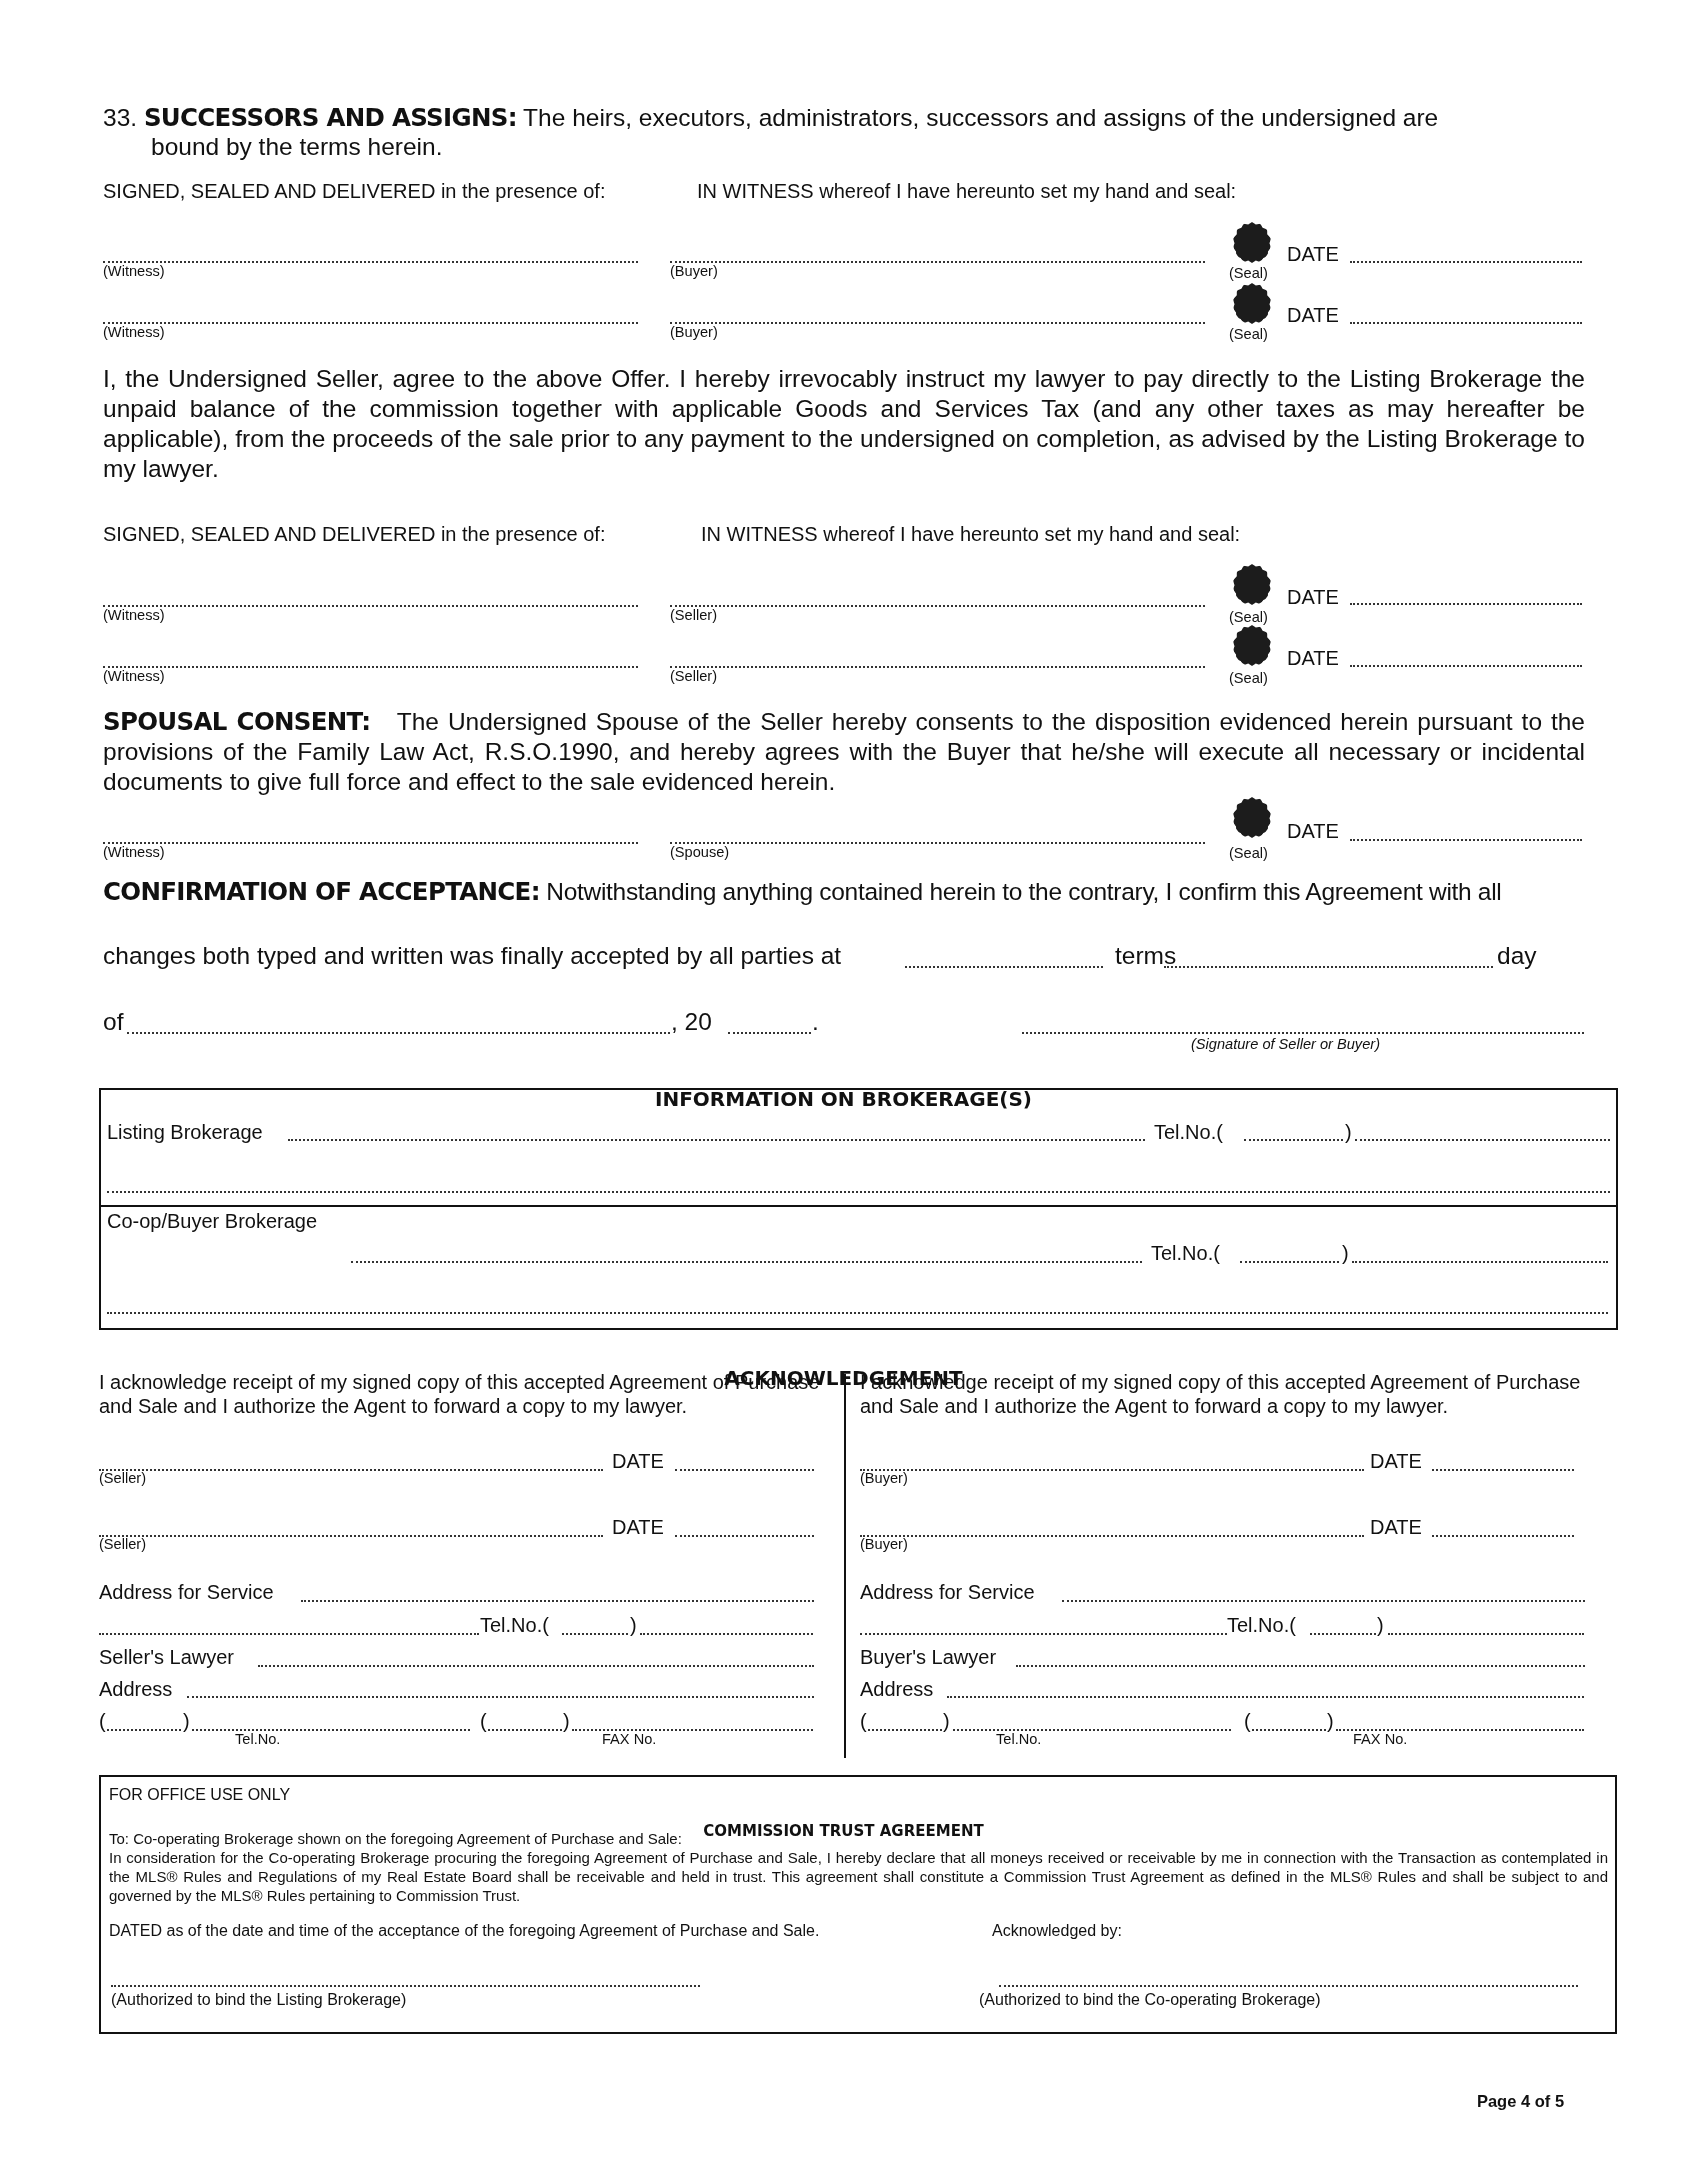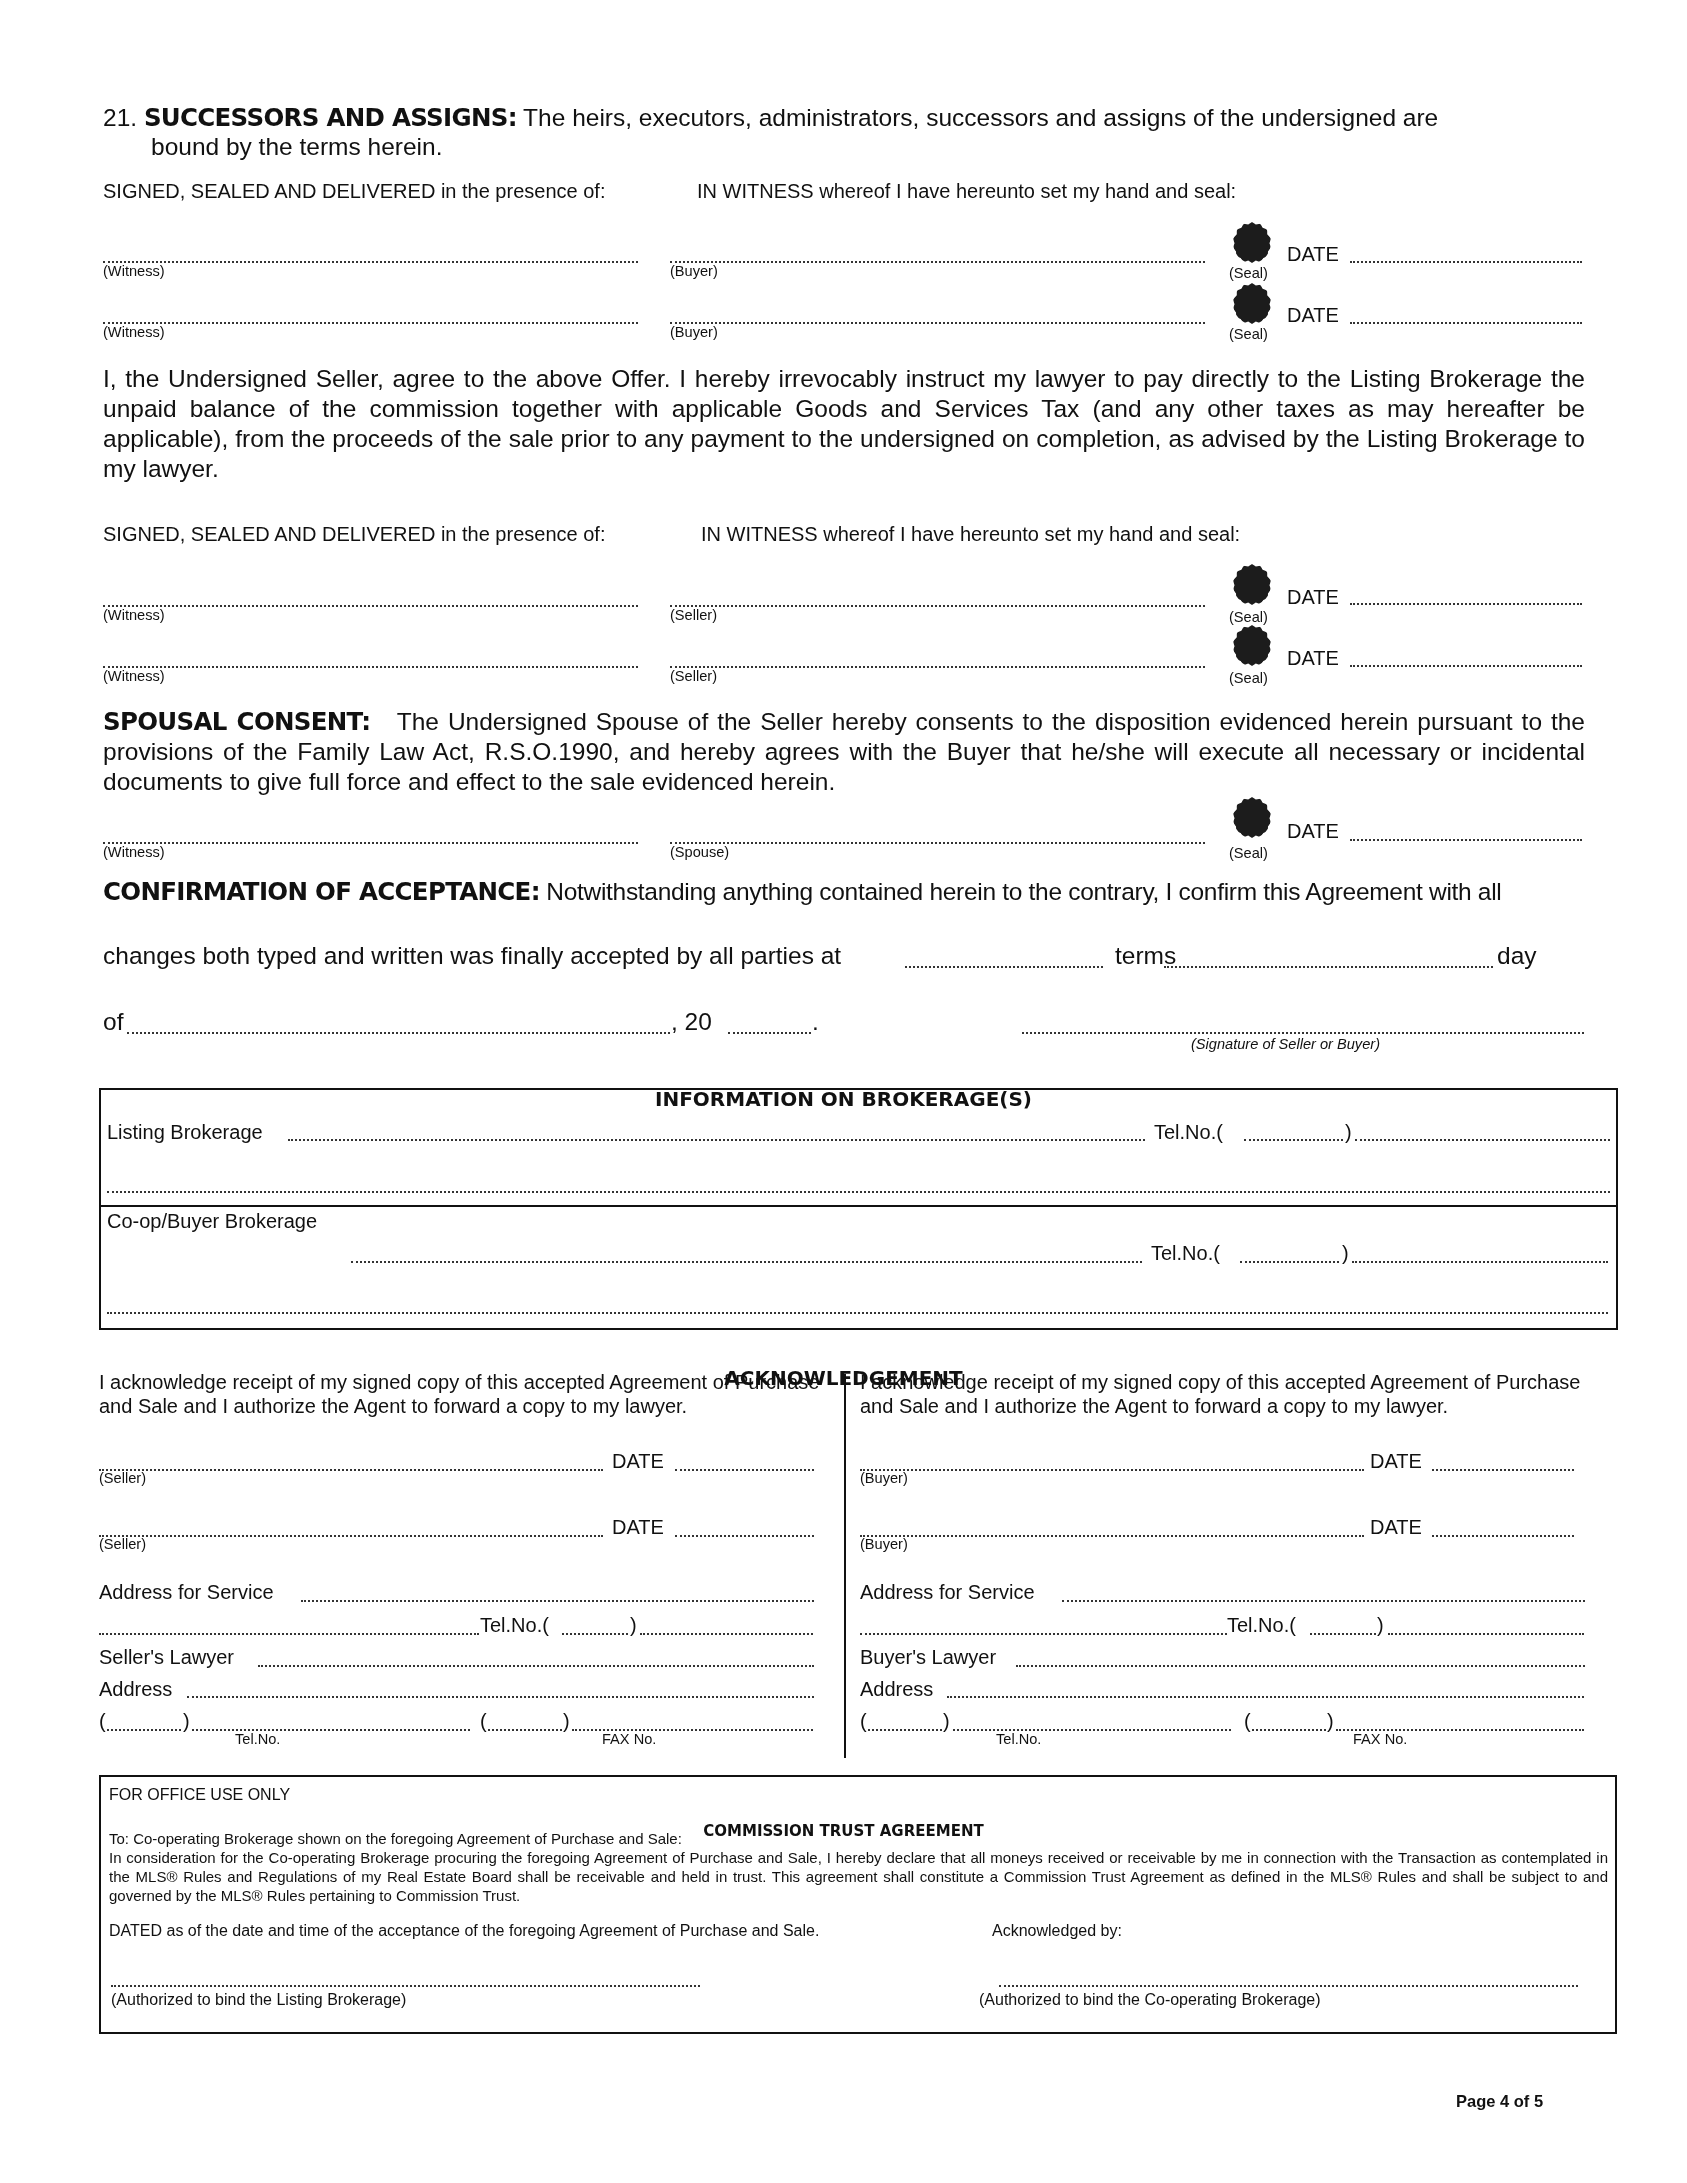--- a/index.html
+++ b/index.html
@@ -14,21 +14,21 @@
   .small { font-size:14.6px; }
   .seal { width:38px; height:41px; background:#1c1c1c; border-radius:50%; clip-path:polygon(50% 0%,60% 6%,72% 4%,78% 14%,90% 18%,90% 30%,100% 40%,96% 52%,100% 62%,92% 72%,92% 84%,80% 88%,72% 98%,60% 94%,50% 100%,40% 94%,28% 98%,20% 88%,8% 84%,8% 72%,0% 62%,4% 52%,0% 40%,10% 30%,10% 18%,22% 14%,28% 4%,40% 6%); }
   .box { border:2.6px solid #111; }
   .hr { border-top:2.6px solid #111; height:0; }
   .vrule { border-left:2.6px solid #111; width:0; }
 </style>
 </head>
 <body>
 
 <div class="abs t34" style="left:103px; top:103px; width:1482px;">
-  <span>21.</span>
+  <span>33.</span>
   <span class="heavy">SUCCESSORS AND ASSIGNS:</span>
   <span>The heirs, executors, administrators, successors and assigns of the undersigned are</span>
 </div>
 <div class="abs t34" style="left:151px; top:132px;">bound by the terms herein.</div>
 
 <div class="abs t28" style="left:103px; top:180px;">SIGNED, SEALED AND DELIVERED in the presence of:</div>
 <div class="abs t28" style="left:697px; top:180px;">IN WITNESS whereof I have hereunto set my hand and seal:</div>
 
 <div>
   <div class="abs dotline" style="left:103px; top:261px; width:535px;"></div>
@@ -218,14 +218,14 @@
 <div class="abs bold" style="left:0; width:1687px; top:1794px; text-align:center; font-size:15px; font-family:'DejaVu Sans', sans-serif;">COMMISSION TRUST AGREEMENT</div>
 <div class="abs" style="left:109px; top:1829px; width:1499px; font-size:15px; line-height:19px;">To: Co-operating Brokerage shown on the foregoing Agreement of Purchase and Sale:</div>
 <div class="abs just" style="left:109px; top:1848px; width:1499px; font-size:15px; line-height:19px;">In consideration for the Co-operating Brokerage procuring the foregoing Agreement of Purchase and Sale, I hereby declare that all moneys received or receivable by me in connection with the Transaction as contemplated in the MLS® Rules and Regulations of my Real Estate Board shall be receivable and held in trust. This agreement shall constitute a Commission Trust Agreement as defined in the MLS® Rules and shall be subject to and governed  by the MLS® Rules pertaining to Commission Trust.</div>
 <div class="abs" style="left:109px; top:1922px; font-size:16px;">DATED as of the date and time of the acceptance of the foregoing Agreement of Purchase and Sale.</div>
 <div class="abs" style="left:992px; top:1922px; font-size:16px;">Acknowledged by:</div>
 <div class="abs dotline" style="left:111px; top:1985px; width:589px;"></div>
 <div class="abs" style="left:111px; top:1991px; font-size:16px;">(Authorized to bind the Listing Brokerage)</div>
 <div class="abs dotline" style="left:999px; top:1985px; width:579px;"></div>
 <div class="abs" style="left:979px; top:1991px; font-size:16px;">(Authorized to bind the Co-operating Brokerage)</div>
 
-<div class="abs bold" style="left:1456px; top:2064px; width:129px; text-align:left; font-size:16.5px;">Page 4 of 5</div>
+<div class="abs bold" style="left:1456px; top:2064px; width:129px; text-align:center; font-size:16.5px;">Page 4 of 5</div>
 
 
 </body></html>

